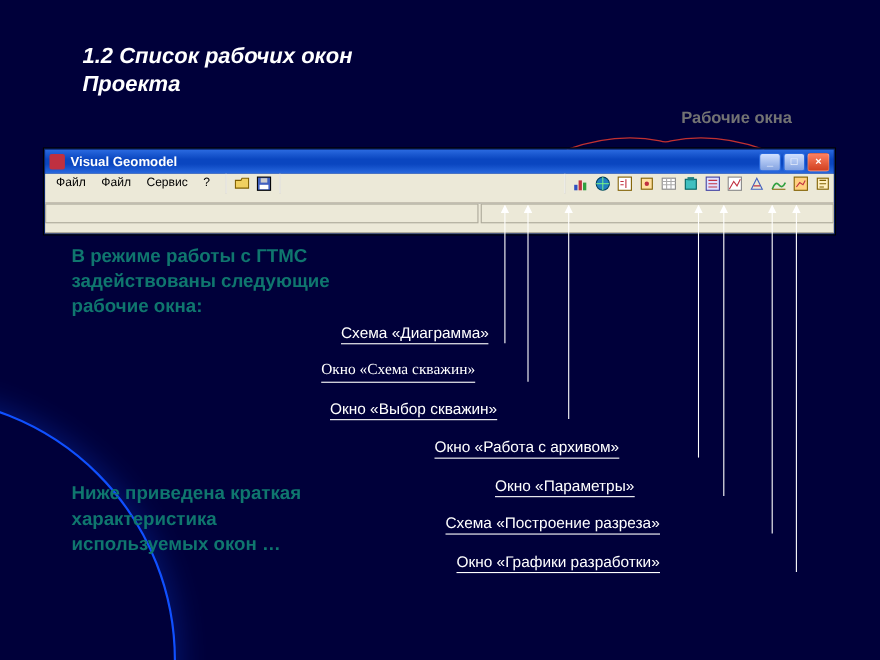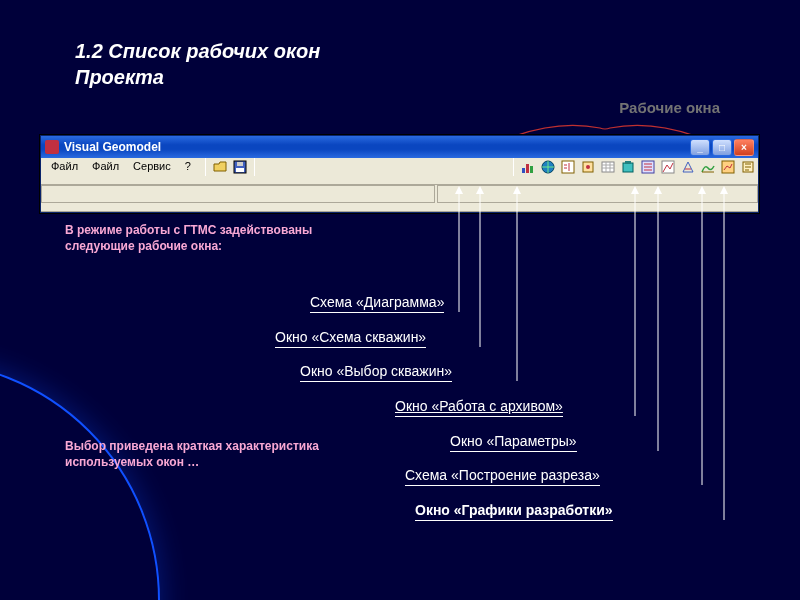--- a/index.html
+++ b/index.html
@@ -127,23 +127,23 @@
     border: 1px solid transparent;
     display: flex; align-items: center; justify-content: center;
     cursor: pointer;
     font-size: 12px;
   }
   
   .ic { width:14px; height:14px; }
   
   .desc {
     position: absolute;
-    color: #f9a8d4;
+    color: #0f766e;
     font-weight: bold;
-    font-size: 12px;
+    font-size: 17px;
     line-height: 1.35;
   }
   .desc1 { left: 65px; top: 222px; max-width: 280px; }
   .desc2 { left: 65px; top: 438px; max-width: 260px; }
   
   .callout {
     position: absolute;
     color: #fff;
     font-size: 14px;
     white-space: nowrap;
@@ -279,41 +279,41 @@
         </svg>
     </div>
   </div>
   <div class="toolbar-row empty">
     <div class="status-seg seg1"></div>
     <div class="status-seg seg2"></div>
   </div>
 </div>
 
 <div class="desc desc1">В режиме работы с ГТМС задействованы следующие рабочие окна:</div>
-<div class="desc desc2">Выбор приведена краткая характеристика используемых окон …</div>
+<div class="desc desc2">Ниже приведена краткая характеристика используемых окон …</div>
 
 <div class="callout" style="left:310px; top:294px;">
   <span>Схема «Диаграмма»</span><div class="underline"></div>
 </div>
-<div class="callout" style="left:275px; top:329px;">
+<div class="callout" style="left:292px; top:329px;font-family:Liberation Serif, serif;">
   <span>Окно «Схема скважин»</span><div class="underline"></div>
 </div>
 <div class="callout" style="left:300px; top:363px;text-align:center;">
   <span>Окно «Выбор скважин»</span><div class="underline"></div>
 </div>
-<div class="callout" style="left:395px; top:398px;text-decoration:underline;">
+<div class="callout" style="left:395px; top:398px;">
   <span>Окно «Работа с архивом»</span><div class="underline"></div>
 </div>
 <div class="callout" style="left:450px; top:433px;">
   <span>Окно «Параметры»</span><div class="underline"></div>
 </div>
 <div class="callout" style="left:405px; top:467px;">
   <span>Схема «Построение разреза»</span><div class="underline"></div>
 </div>
-<div class="callout" style="left:415px; top:502px;font-weight:bold;">
+<div class="callout" style="left:415px; top:502px;">
   <span>Окно «Графики разработки»</span><div class="underline"></div>
 </div>
 
 <svg class="arrows">
   <defs>
     <marker id="ah" markerWidth="8" markerHeight="8" refX="4" refY="4" orient="auto">
       <path d="M0 0 L8 4 L0 8 Z" fill="#fff"></path>
     </marker>
   </defs>
 

